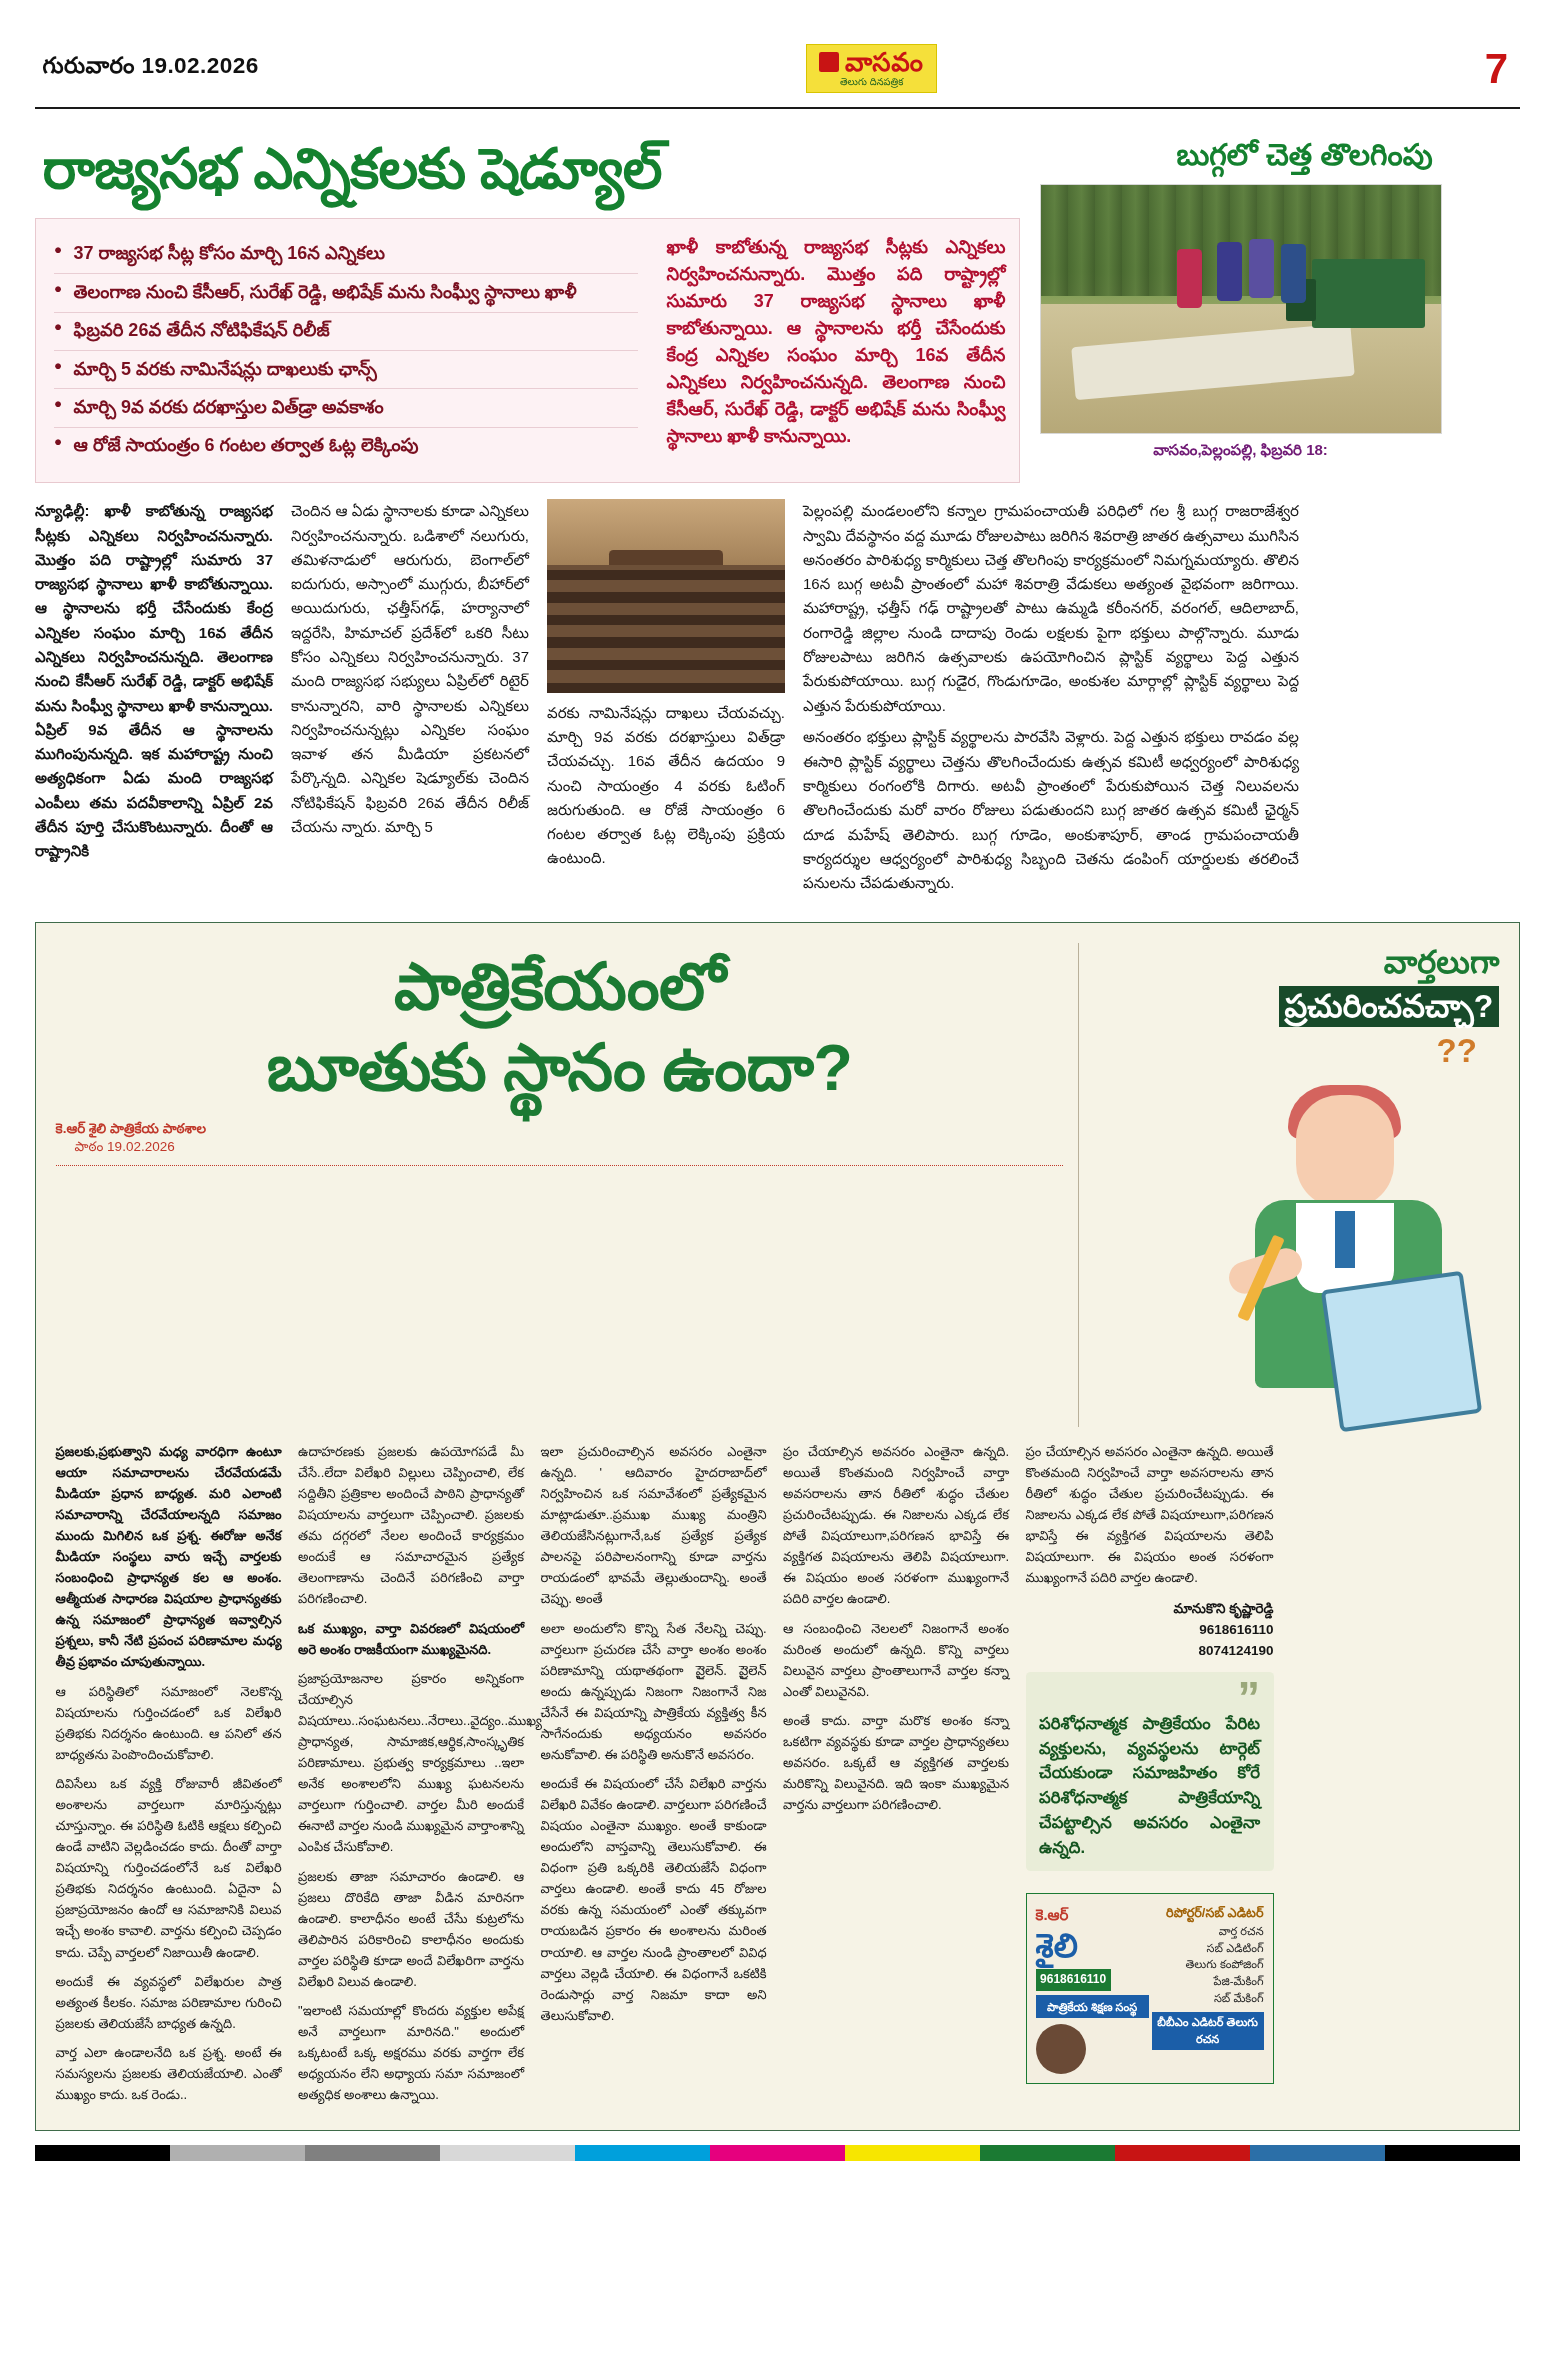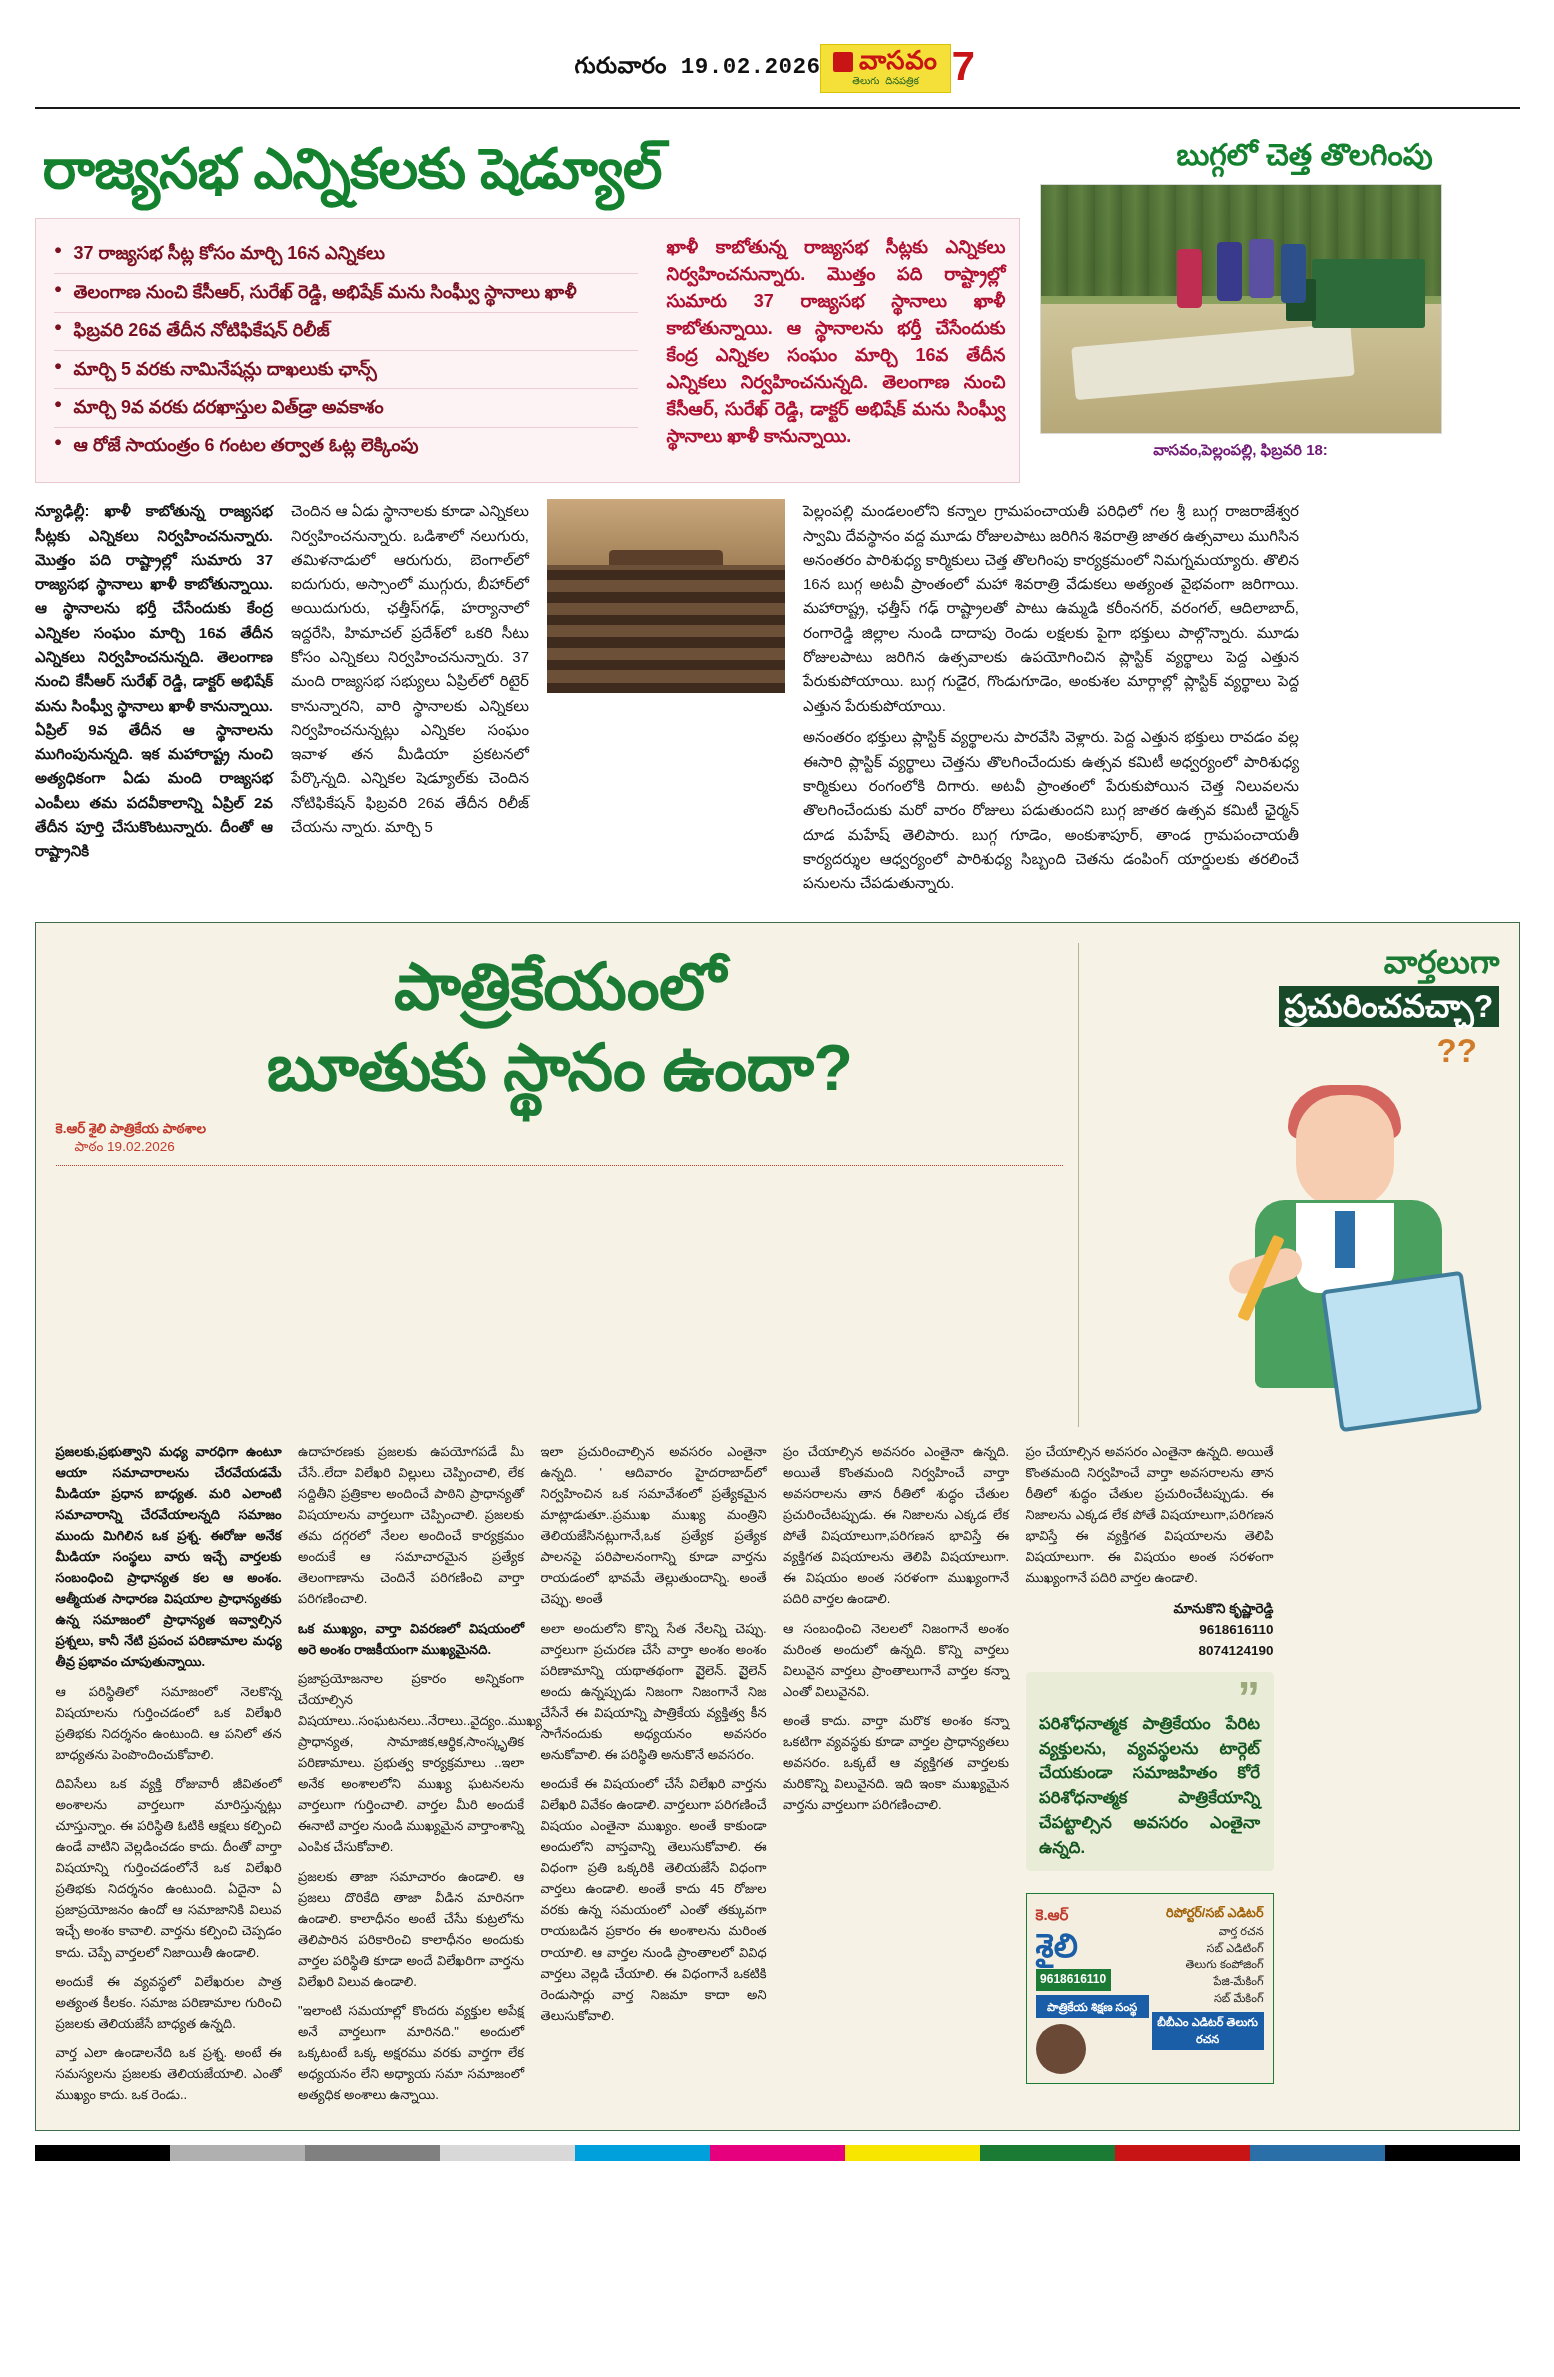--- a/index.html
+++ b/index.html
@@ -15,24 +15,23 @@
     min-height:2377px;
     position:relative;
     padding: 0 35px 0 35px;
     background:#fff;
   }
 
   
   .masthead {
     display:flex;
     align-items:center;
-    justify-content:center;
+    justify-content:space-between;
     padding: 44px 7.5px 13.5px 7.5px;
     border-bottom: 2.3px solid #1a1a1a;
-    font-family: Liberation Mono, monospace;
   }
   .masthead-date {
     font-size:22.6px;
     font-weight:bold;
     color:#111;
     letter-spacing:0.4px;
   }
   .logo {
     background:#f5e03a;
     border: 1.5px solid #d8c400;
@@ -404,20 +403,21 @@
     </div>
     <div class="bcol">
       <p>చెందిన ఆ ఏడు స్థానాలకు కూడా ఎన్నికలు నిర్వహించనున్నారు. ఒడిశాలో నలుగురు, తమిళనాడులో ఆరుగురు, బెంగాల్‌లో ఐదుగురు, అస్సాంలో ముగ్గురు, బీహార్‌లో అయిదుగురు, ఛత్తీస్‌గఢ్‌, హర్యానాలో ఇద్దరేసి, హిమాచల్‌ ప్రదేశ్‌లో ఒకరి సీటు కోసం ఎన్నికలు నిర్వహించనున్నారు. 37 మంది రాజ్యసభ సభ్యులు ఏప్రిల్‌లో రిటైర్‌ కానున్నారని, వారి స్థానాలకు ఎన్నికలు నిర్వహించనున్నట్లు ఎన్నికల సంఘం ఇవాళ తన మీడియా ప్రకటనలో పేర్కొన్నది. ఎన్నికల షెడ్యూల్‌కు చెందిన నోటిఫికేషన్‌ ఫిబ్రవరి 26వ తేదీన రిలీజ్‌ చేయను న్నారు. మార్చి 5</p>
     </div>
     <div class="bcol">
       <div class="inline-photo">
         <div class="wall"></div>
         <div class="dais"></div>
         <div class="seats"></div>
       </div>
+      <p>వరకు నామినేషన్లు దాఖలు చేయవచ్చు. మార్చి 9వ వరకు దరఖాస్తులు విత్‌డ్రా చేయవచ్చు. 16వ తేదీన ఉదయం 9 నుంచి సాయంత్రం 4 వరకు ఓటింగ్‌ జరుగుతుంది. ఆ రోజే సాయంత్రం 6 గంటల తర్వాత ఓట్ల లెక్కింపు ప్రక్రియ ఉంటుంది.</p>
     </div>
     <div class="bcol col-wide">
       <p>పెల్లంపల్లి మండలంలోని కన్నాల గ్రామపంచాయతీ పరిధిలో గల శ్రీ బుగ్గ రాజరాజేశ్వర స్వామి దేవస్థానం వద్ద మూడు రోజులపాటు జరిగిన శివరాత్రి జాతర ఉత్సవాలు ముగిసిన అనంతరం పారిశుధ్య కార్మికులు చెత్త తొలగింపు కార్యక్రమంలో నిమగ్నమయ్యారు. తొలిన 16న బుగ్గ అటవీ ప్రాంతంలో మహా శివరాత్రి వేడుకలు అత్యంత వైభవంగా జరిగాయి. మహారాష్ట్ర, ఛత్తీస్‌ గఢ్‌ రాష్ట్రాలతో పాటు ఉమ్మడి కరీంనగర్‌, వరంగల్‌, ఆదిలాబాద్‌, రంగారెడ్డి జిల్లాల నుండి దాదాపు రెండు లక్షలకు పైగా భక్తులు పాల్గొన్నారు. మూడు రోజులపాటు జరిగిన ఉత్సవాలకు ఉపయోగించిన ప్లాస్టిక్‌ వ్యర్థాలు పెద్ద ఎత్తున పేరుకుపోయాయి. బుగ్గ గుడైెర, గొండుగూడెం, అంకుశల మార్గాల్లో ప్లాస్టిక్‌ వ్యర్థాలు పెద్ద ఎత్తున పేరుకుపోయాయి.</p>
       <p>అనంతరం భక్తులు ప్లాస్టిక్‌ వ్యర్థాలను పారవేసి వెళ్లారు. పెద్ద ఎత్తున భక్తులు రావడం వల్ల ఈసారి ప్లాస్టిక్‌ వ్యర్థాలు చెత్తను తొలగించేందుకు ఉత్సవ కమిటీ అధ్వర్యంలో పారిశుధ్య కార్మికులు రంగంలోకి దిగారు. అటవీ ప్రాంతంలో పేరుకుపోయిన చెత్త నిలువలను తొలగించేందుకు మరో వారం రోజులు పడుతుందని బుగ్గ జాతర ఉత్సవ కమిటీ ఛైర్మన్‌ దూడ మహేష్‌ తెలిపారు. బుగ్గ గూడెం, అంకుశాపూర్‌, తాండ గ్రామపంచాయతీ కార్యదర్శుల ఆధ్వర్యంలో పారిశుధ్య సిబ్బంది చెతను డంపింగ్‌ యార్డులకు తరలించే పనులను చేపడుతున్నారు.</p>
     </div>
   </div>
 
   <div class="feature">
     <div class="feature-top">
       <div class="feature-headline">

